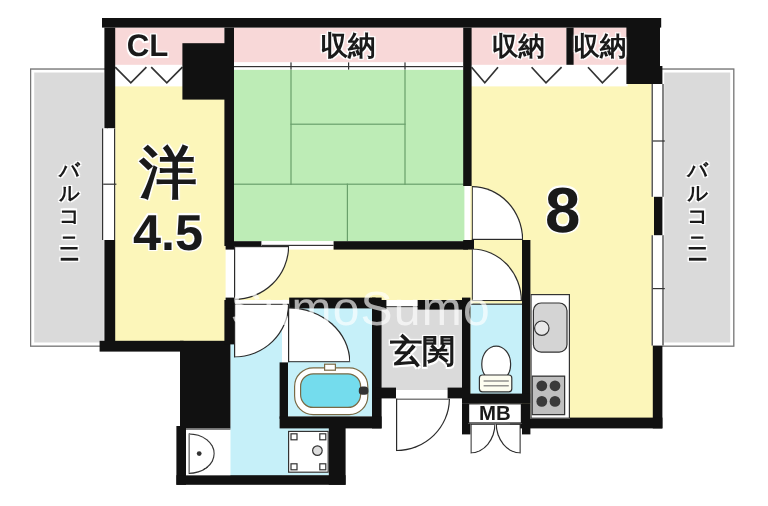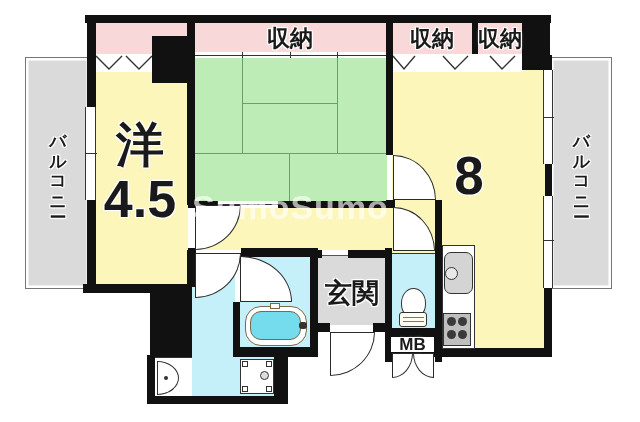--- a/index.html
+++ b/index.html
@@ -20,22 +20,22 @@
   .vtext{writing-mode:vertical-rl;letter-spacing:2px;}
   .door{background:#fff;border:1.4px solid #2a2a2a;}
   .rtr{border-radius:0 100% 0 0;}
   .rbr{border-radius:0 0 100% 0;}
   .rbl{border-radius:0 0 0 100%;}
   .win{background:#fff;border-left:1.2px solid #333;border-right:1.2px solid #333;}
   .tick{background:#333;}
   .tat{background:#69a06b;}
   .balc{border:1px solid #767676;box-shadow:inset 0 0 0 2.5px #fff;}
   svg{overflow:visible;}
-  #watermark{font-weight:bold;color:rgba(255,255,255,0.65);font-size:34px;letter-spacing:1px;
-             z-index:60;font-family:"Liberation Sans",sans-serif;}
+  #watermark{font-weight:normal;color:rgba(255,255,255,0.65);font-size:40px;letter-spacing:1px;
+             z-index:60;font-family:"Liberation Sans",sans-serif;margin-top:48px;}
 </style>
 </head>
 <body>
 
 <div id="plan">
 
   <div class="room gray balc" style="left:25px;top:57px;width:65px;height:232px;">
     <span class="lbl vtext" style="position:static;font-size:17px;font-weight:bold;display:block;margin:64px auto 0 auto;">バルコニー</span>
   </div>
   <div class="room gray balc" style="left:550px;top:57px;width:62px;height:232px;">
@@ -174,23 +174,24 @@
     <div style="left:25px;top:26px;width:6px;height:6px;border:1px solid #333;background:#fff;"></div>
     <div style="left:19px;top:11px;width:9px;height:9px;border:1px solid #333;border-radius:50%;background:#ddd;"></div>
   </div>
 
   <div style="left:401px;top:288px;width:25px;height:30px;background:#fff;border:1px solid #333;border-radius:50% 50% 46% 46%;"></div>
   <div style="left:399px;top:312px;width:28px;height:15px;background:#fdfdf0;border:1px solid #333;border-radius:3px;">
     <div style="left:3px;top:4px;width:21px;height:1px;background:#777;"></div>
     <div style="left:3px;top:8px;width:21px;height:1px;background:#777;"></div>
   </div>
 
+  <div class="lbl" style="left:93px;top:25px;width:60px;font-size:26px;">CL</div>
   <div class="lbl" style="left:194px;top:26px;width:192px;font-size:23px;">収納</div>
   <div class="lbl" style="left:392px;top:27px;width:80px;font-size:22px;">収納</div>
   <div class="lbl" style="left:477px;top:27px;width:46px;font-size:22px;">収納</div>
   <div class="lbl" style="left:96px;top:120px;width:88px;font-size:48px;">洋</div>
-  <div class="lbl" style="left:96px;top:172px;width:88px;font-size:52px;">4.5</div>
+  <div class="lbl" style="left:96px;top:172px;width:88px;font-size:42px;">4.5</div>
   <div class="lbl" style="left:392px;top:148px;width:154px;font-size:53px;">8</div>
   <div class="lbl" style="left:318px;top:279px;width:68px;font-size:27px;">玄関</div>
 
   <div id="watermark" style="left:192px;top:188px;">SumoSumo</div>
 
 </div>
 
 </body></html>

